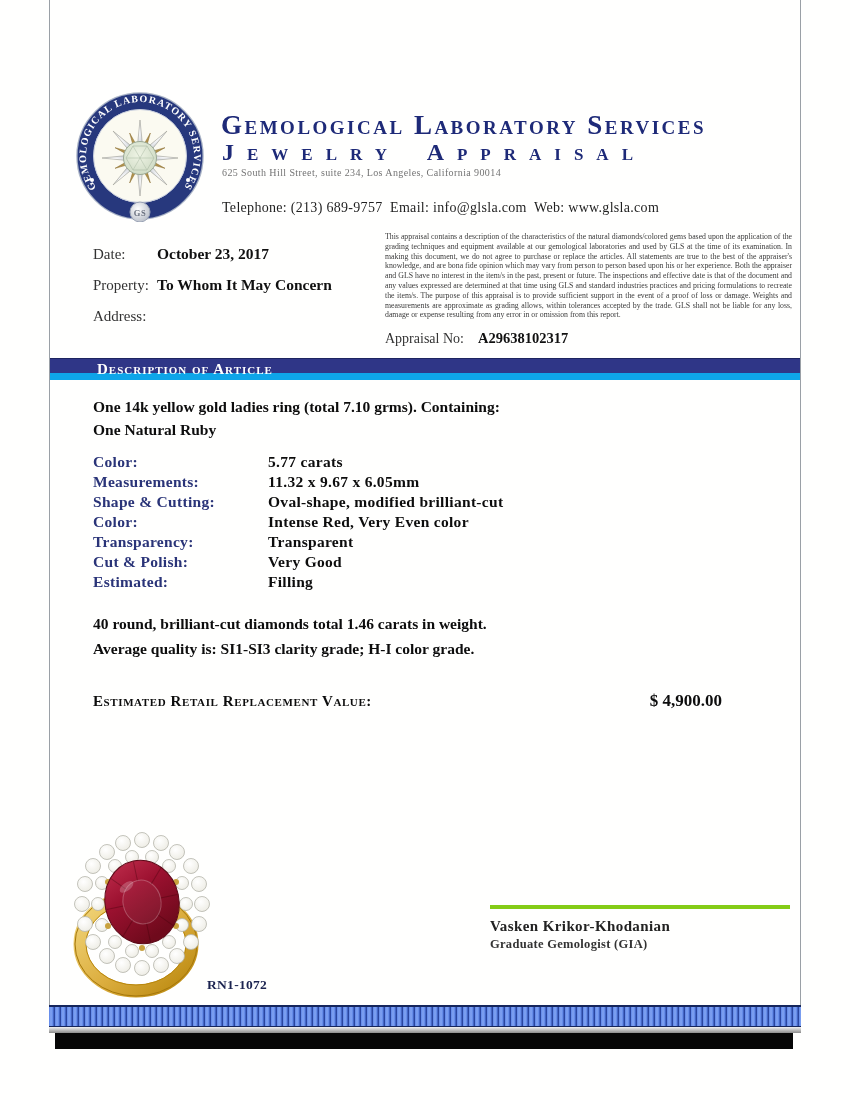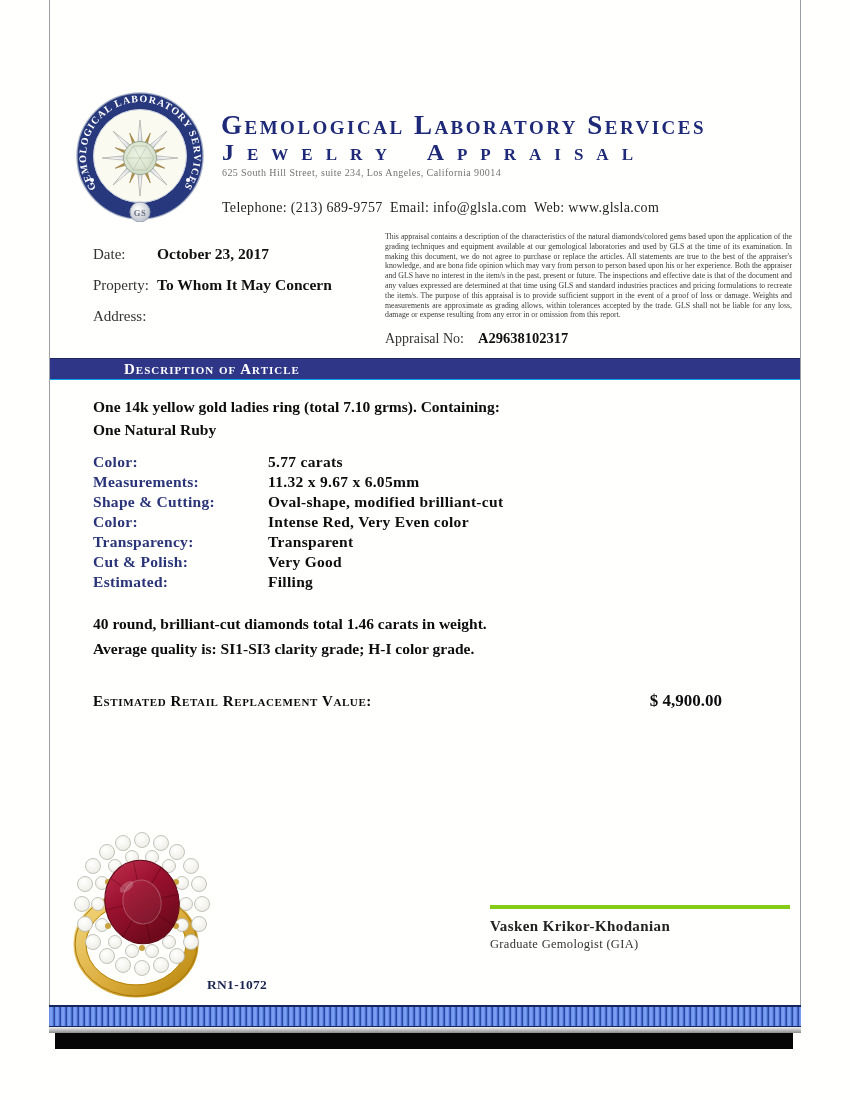--- a/index.html
+++ b/index.html
@@ -40,42 +40,42 @@
   .row-addr{top:308px;}
 
   .fineprint{position:absolute;left:385px;top:232px;width:407px;font-size:7.8px;line-height:9.8px;
     color:#3a3a3a;text-align:justify;font-family:Liberation Serif, serif;}
   .appraisal-no{position:absolute;left:385px;top:330px;font-size:14px;color:#333;}
   .appraisal-no .val{font-weight:bold;color:#111;margin-left:14px;font-size:14.5px;}
 
   
   .banner{position:absolute;left:50px;top:358px;width:750px;height:22px;background:var(--banner-navy,#2f3687);
     color:#fff;font-variant:small-caps;font-weight:bold;font-size:15px;letter-spacing:1px;
-    line-height:21px;padding-left:74px;border-top:1px solid #1d2560;border-bottom:1px solid #0ea5e9;}
+    line-height:21px;padding-left:47px;border-top:1px solid #1d2560;border-bottom:7px solid #0ea5e9;}
 
   
   .desc{position:absolute;left:93px;top:395px;font-size:15.5px;font-weight:bold;color:#0d0d0d;line-height:23px;}
 
   .attr-table{position:absolute;left:93px;top:453px;width:560px;}
   .attr-row{position:relative;height:20px;font-size:15.5px;font-weight:bold;white-space:nowrap;}
   .attr-row .lbl{color:var(--label-navy,#2a3478);letter-spacing:.3px;}
   .attr-row .val{position:absolute;left:175px;top:0;color:#0d0d0d;letter-spacing:.3px;}
 
   .notes{position:absolute;left:93px;top:611px;font-size:15.5px;font-weight:bold;color:#0d0d0d;line-height:25px;}
 
   .erv-label{position:absolute;left:93px;top:693px;font-size:15px;font-weight:bold;font-variant:small-caps;
     letter-spacing:.6px;color:#0d0d0d;}
   .erv-value{position:absolute;right:128px;top:691px;font-size:17px;font-weight:bold;color:#0d0d0d;}
 
   
   .ring-photo{position:absolute;left:56px;top:832px;width:264px;height:172px;}
   .item-no{position:absolute;left:207px;top:977px;font-size:13.5px;font-weight:bold;color:#1c2450;letter-spacing:.3px;}
   .signature{position:absolute;left:490px;top:905px;width:300px;border-top:4px solid #84cc16;padding-top:9px;}
   .sig-name{font-size:15px;font-weight:bold;color:#222;letter-spacing:.4px;}
-  .sig-title{font-size:12.5px;font-weight:normal;color:#333;margin-top:2px;letter-spacing:.3px;}
+  .sig-title{font-size:12.5px;font-weight:bold;color:#333;margin-top:2px;letter-spacing:.3px;}
 
   
   .ribbon{position:absolute;left:49px;top:1005px;width:752px;}
   .ribbon-stripes{height:22px;border-top:2px solid #16265c;border-bottom:1px solid #16265c;
     background:repeating-linear-gradient(90deg,
       var(--ribbon-blue,#5e86e8) 0px, #83a5f2 2px, var(--ribbon-blue,#5e86e8) 4px,
       var(--ribbon-blue-dark,#2a46a0) 5px, var(--ribbon-blue-dark,#2a46a0) 6px);}
   .ribbon-silver{height:6px;background:linear-gradient(180deg,#f2f2f2,#8c8c8c);}
   .ribbon-black{height:16px;background:#060606;margin-left:6px;margin-right:8px;}
 </style>

